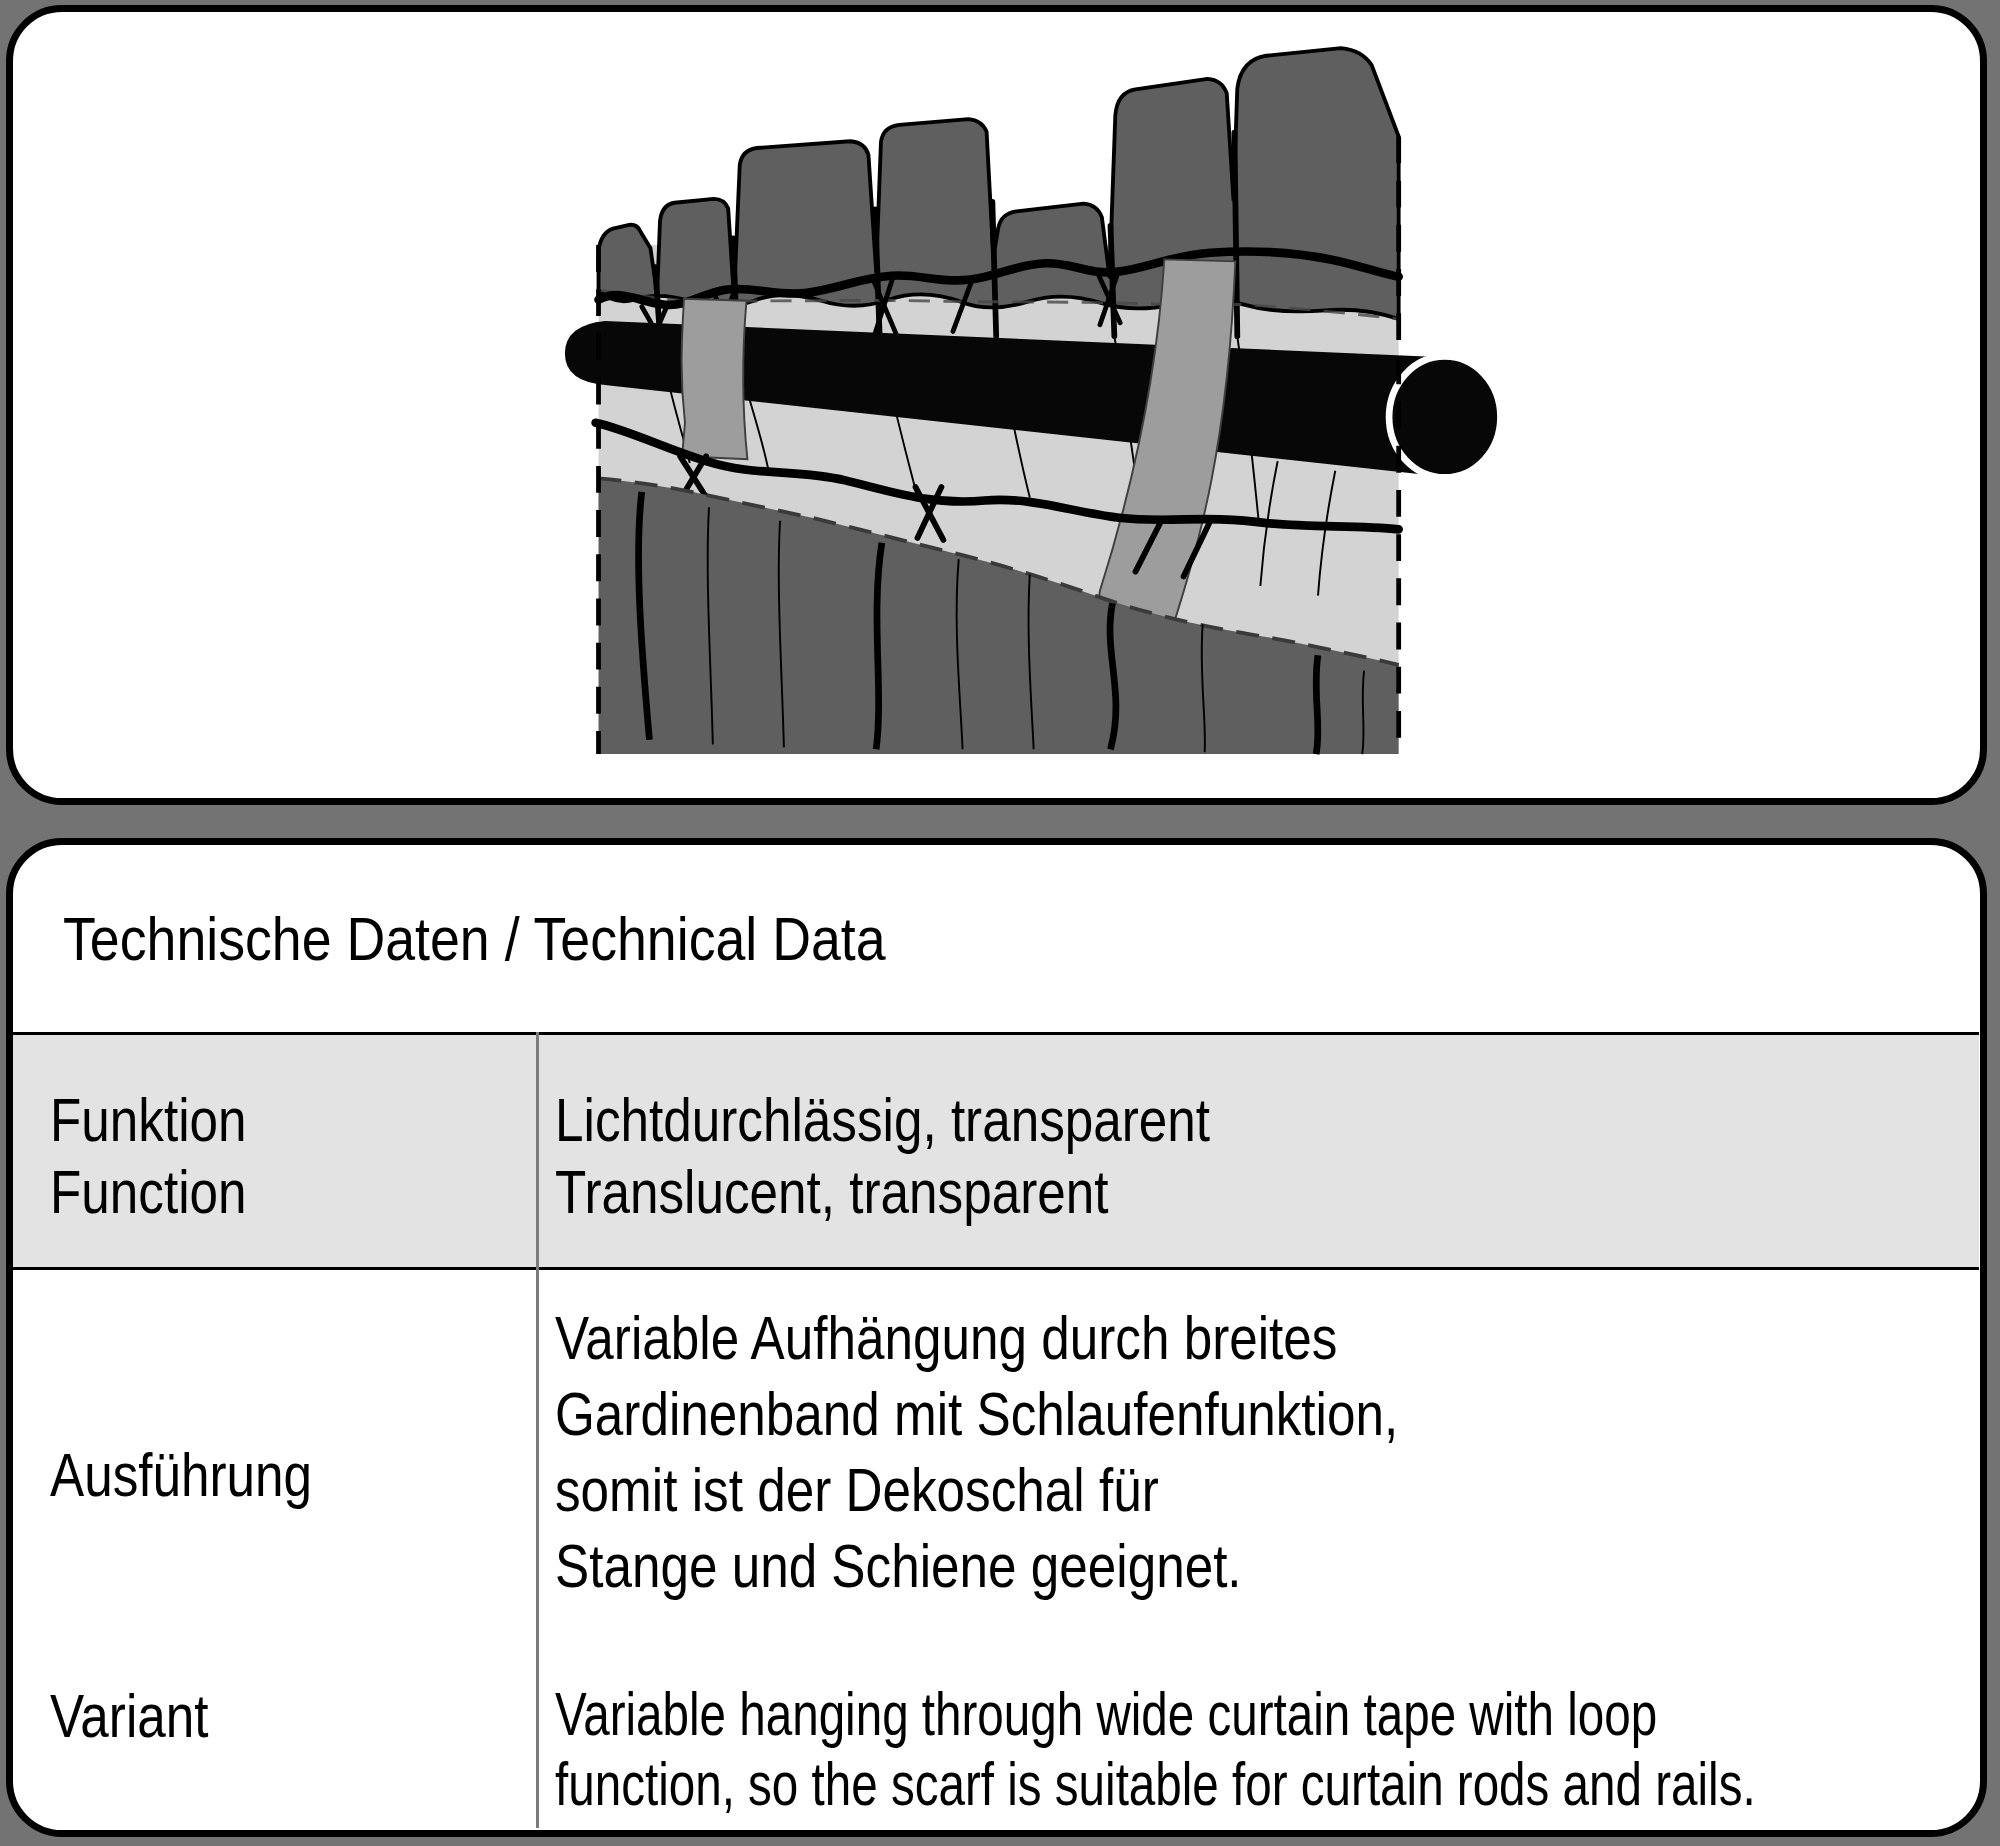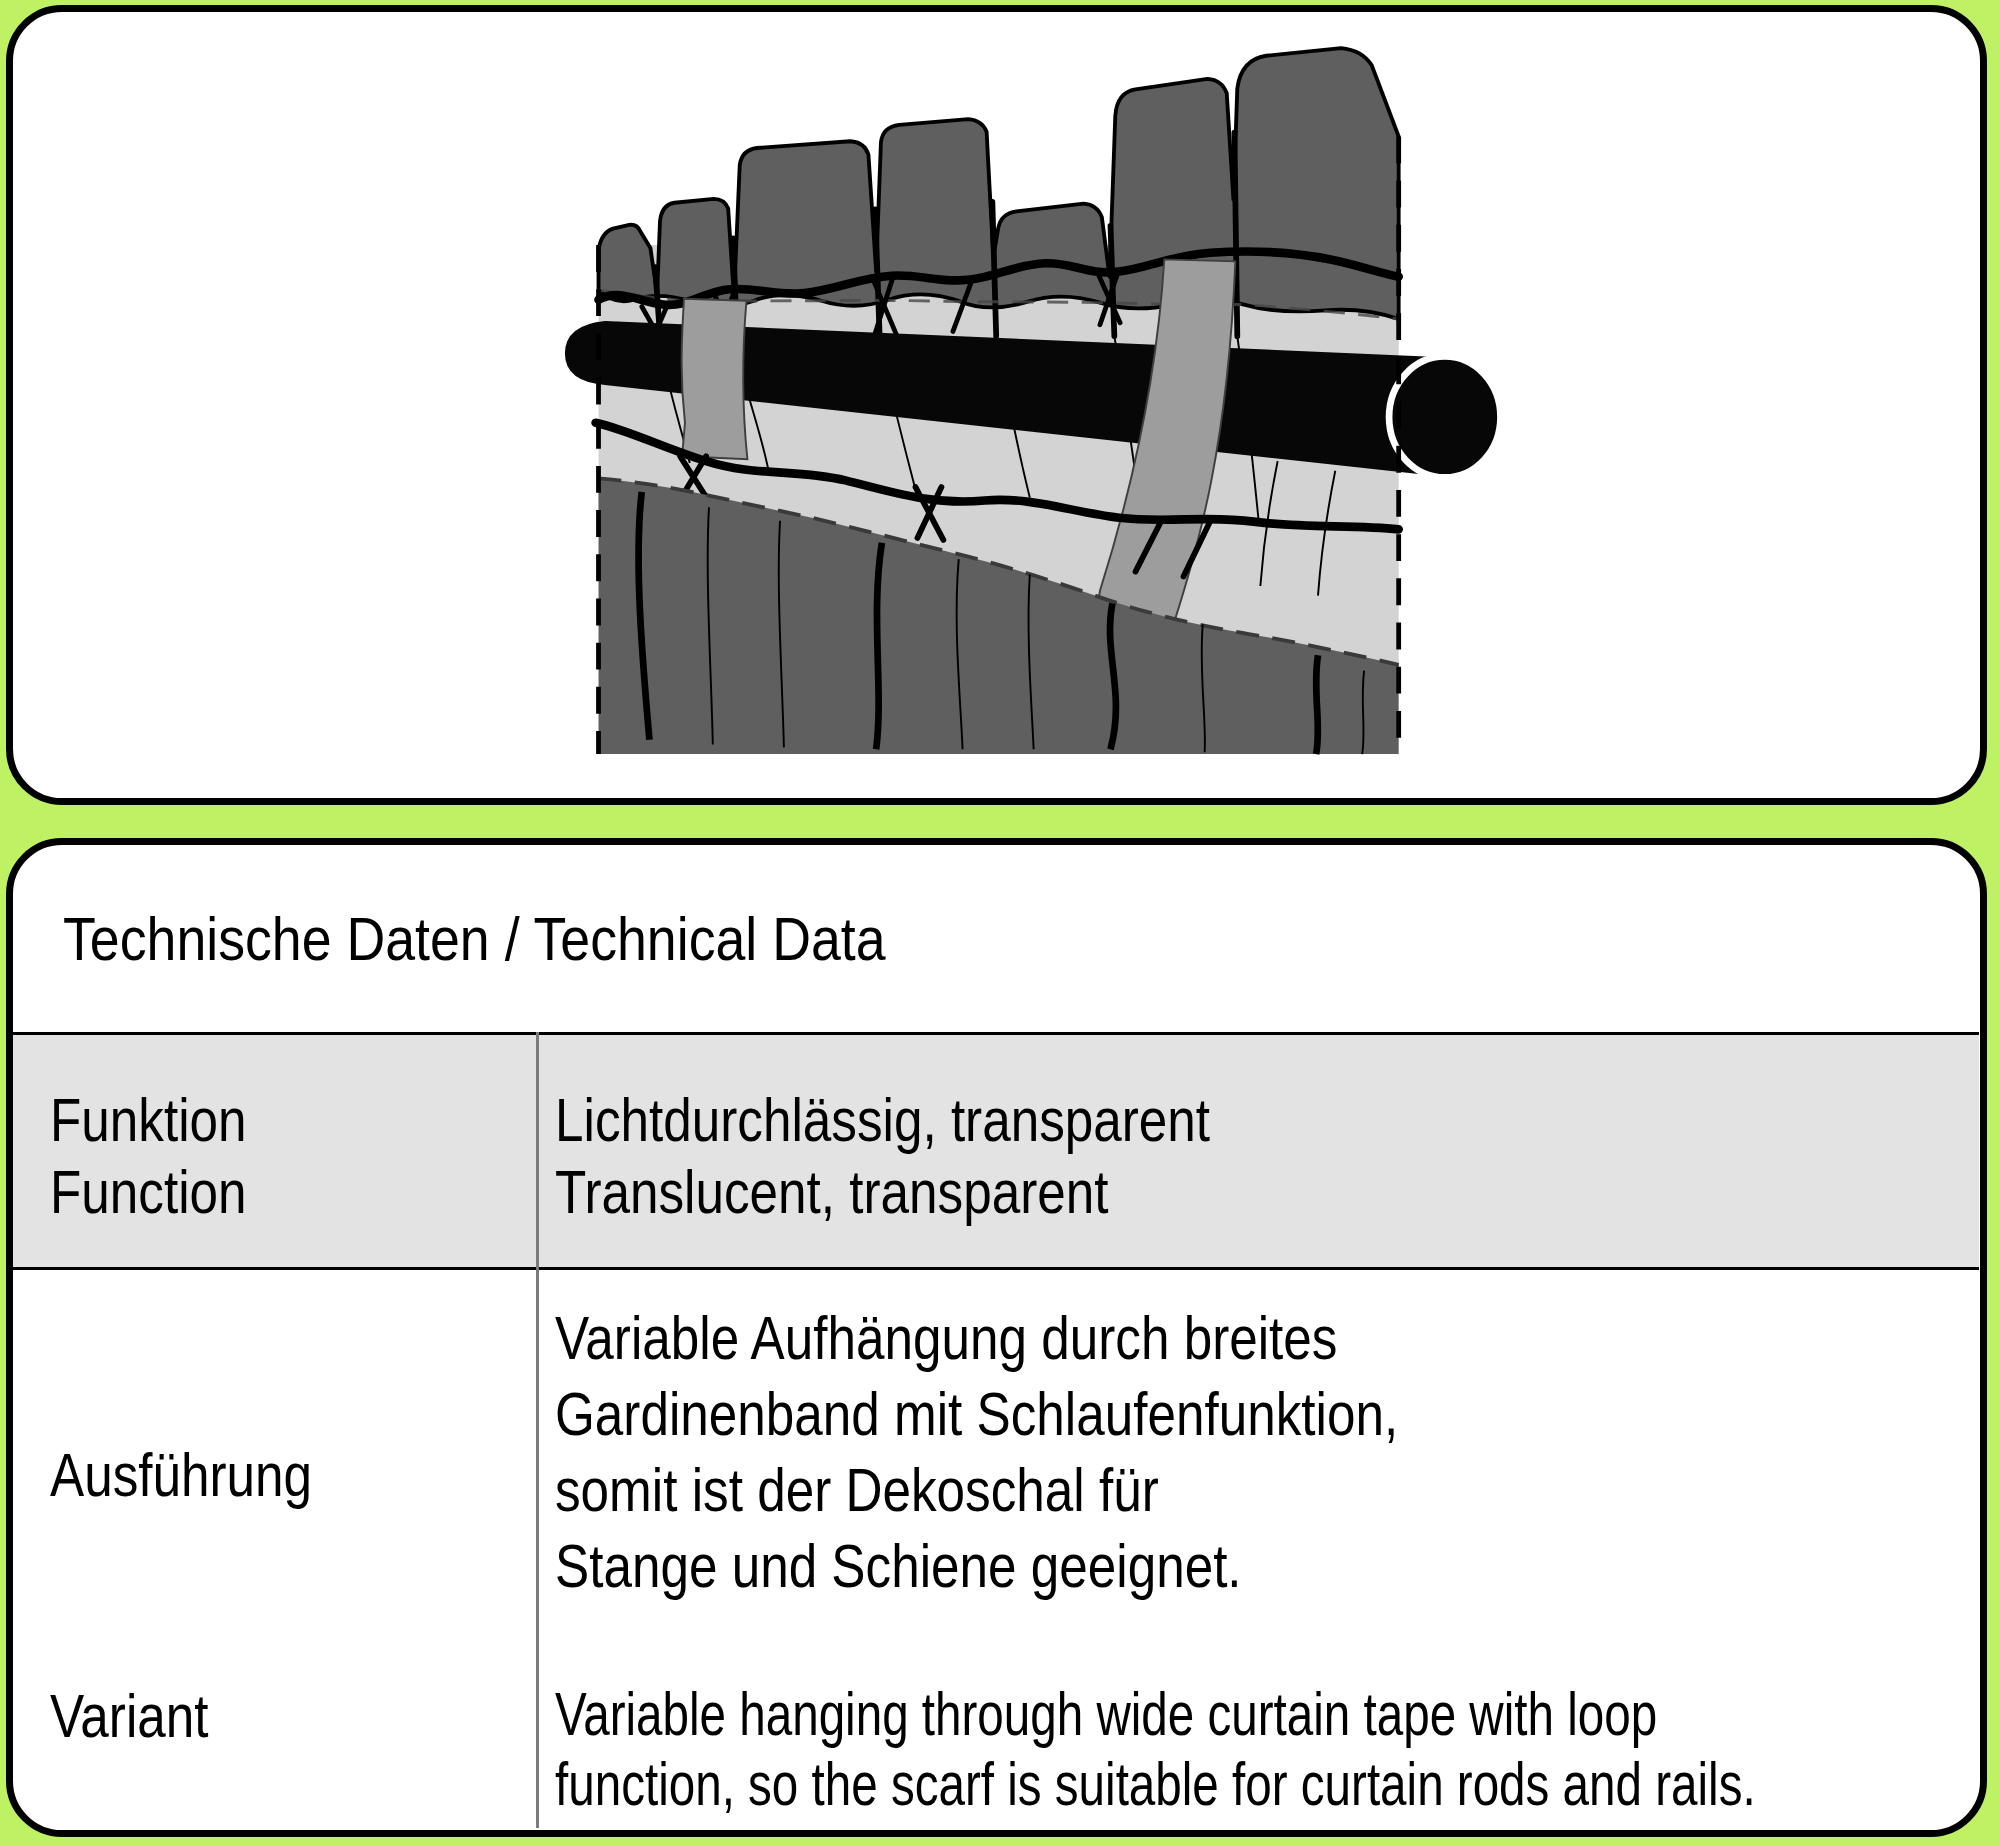--- a/index.html
+++ b/index.html
@@ -1,19 +1,19 @@
 <!DOCTYPE html>
 <html style="--border: #000000; --curtain_dark: #5f5f5f; --curtain_tape: #d3d3d3; --loop: #9d9d9d; --rod: #070707; --rod_cap_ring: #ffffff; --table_row_bg: #e3e3e3; --divider: #7b7b7b; --text: #000000;"><head>
 <meta charset="utf-8">
 <style>
   html,body{margin:0;padding:0;background:#ffffff;}
   #page{
     position:relative;
     width:2000px;height:1846px;
-    background:#bef264;
+    background:#737373;
     font-family:"Liberation Sans", sans-serif;
     color:#000;
     overflow:hidden;
   }
   .panel{
     position:absolute;
     left:5.8px;
     width:1981px;
     border:7.7px solid var(--border,#000);
     border-radius:56px;

